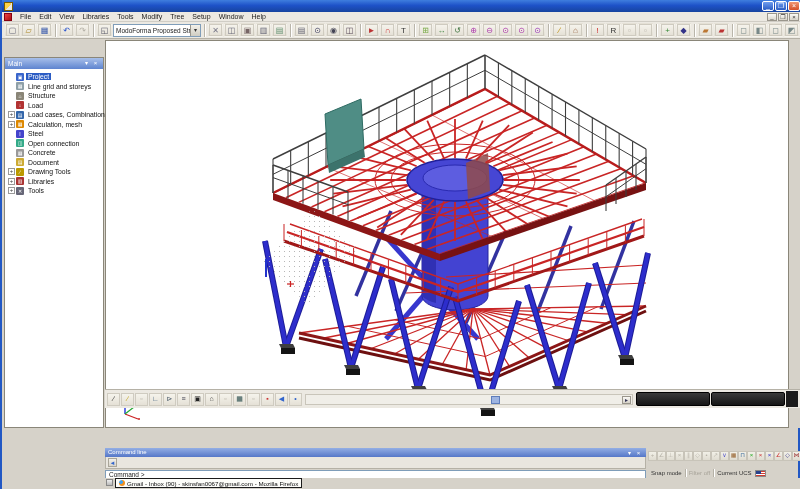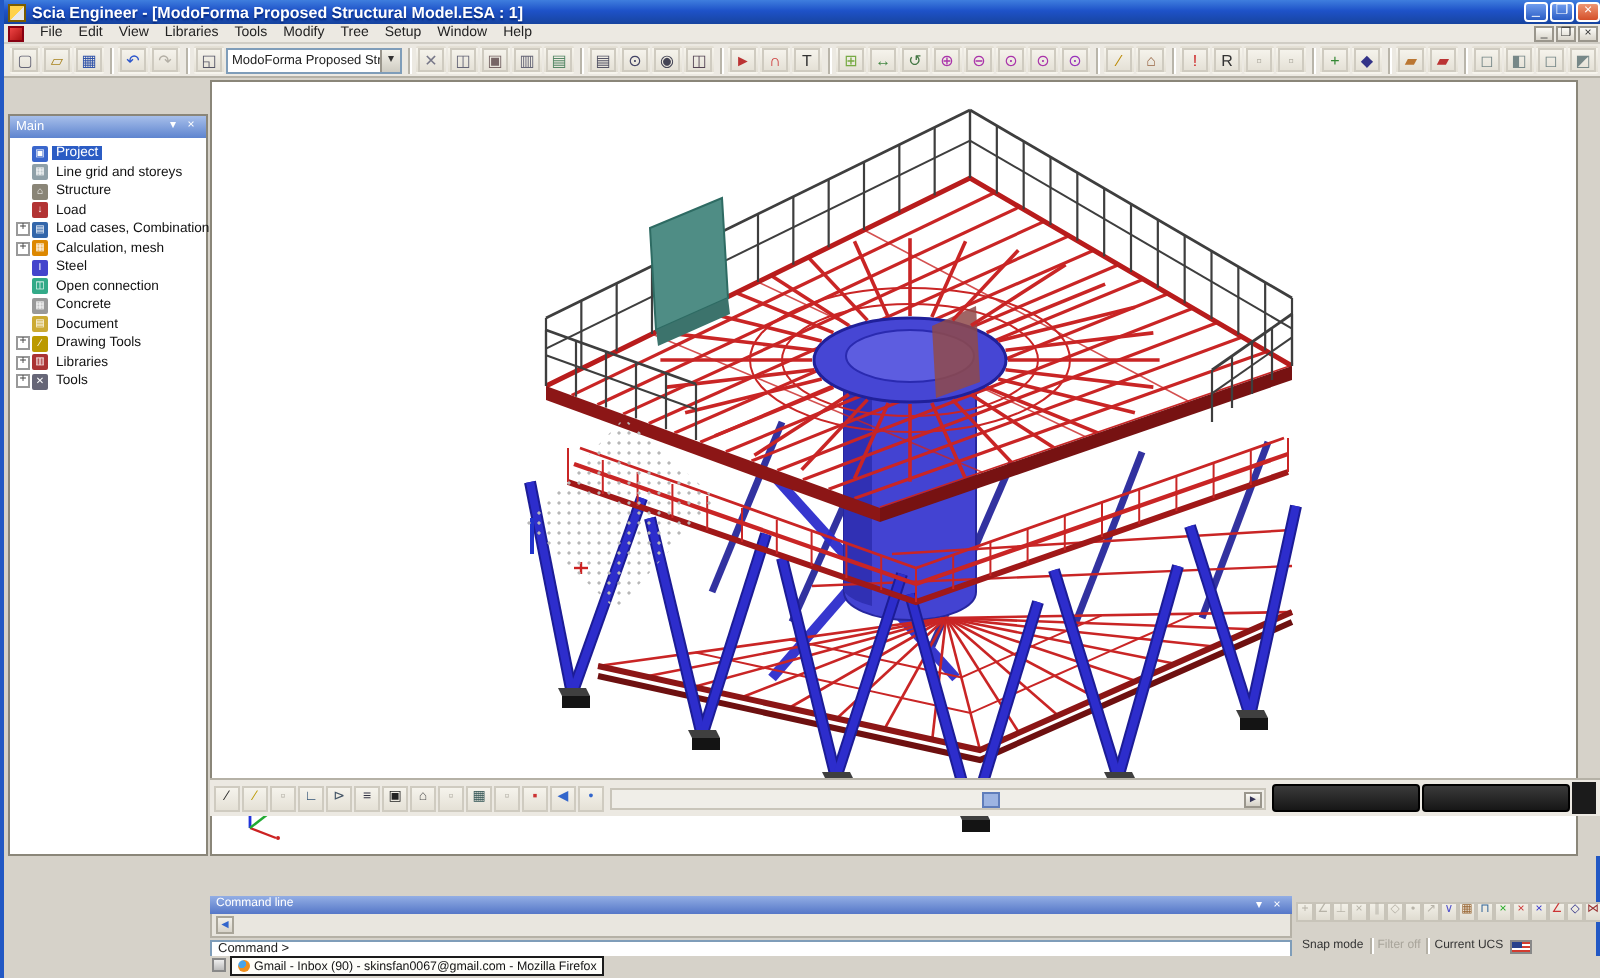--- a/index.html
+++ b/index.html
@@ -95,21 +95,20 @@
   .ff-btn { position:absolute; left:113px; top:0px; height:10px; max-width:260px; background:#fdfdf9; border:1px solid #1b1b1b; display:flex; align-items:center; padding:0 3px; font-size:6.2px; color:#111; white-space:nowrap; overflow:hidden; }
   .ff-ic { width:6px; height:6px; border-radius:50%; background:radial-gradient(circle at 35% 35%,#4aa3e8 0 35%,#f08f1e 36% 100%); margin-right:2px; flex:none; }
 </style>
 </head>
 <body>
 
 <div class="screen">
 
   <div class="titlebar">
     <span class="app-logo"></span>
-    <span class="ttl">Scia Engineer - [ModoForma Proposed Structural Model.ESA : 1]</span>
     <span class="winbtns">
       <span class="wb">_</span>
       <span class="wb">❐</span>
       <span class="wb close">×</span>
     </span>
   </div>
 
   <div class="menubar">
     <span class="doc-ic"></span>
     <span id="menu-items" style="display:flex">

